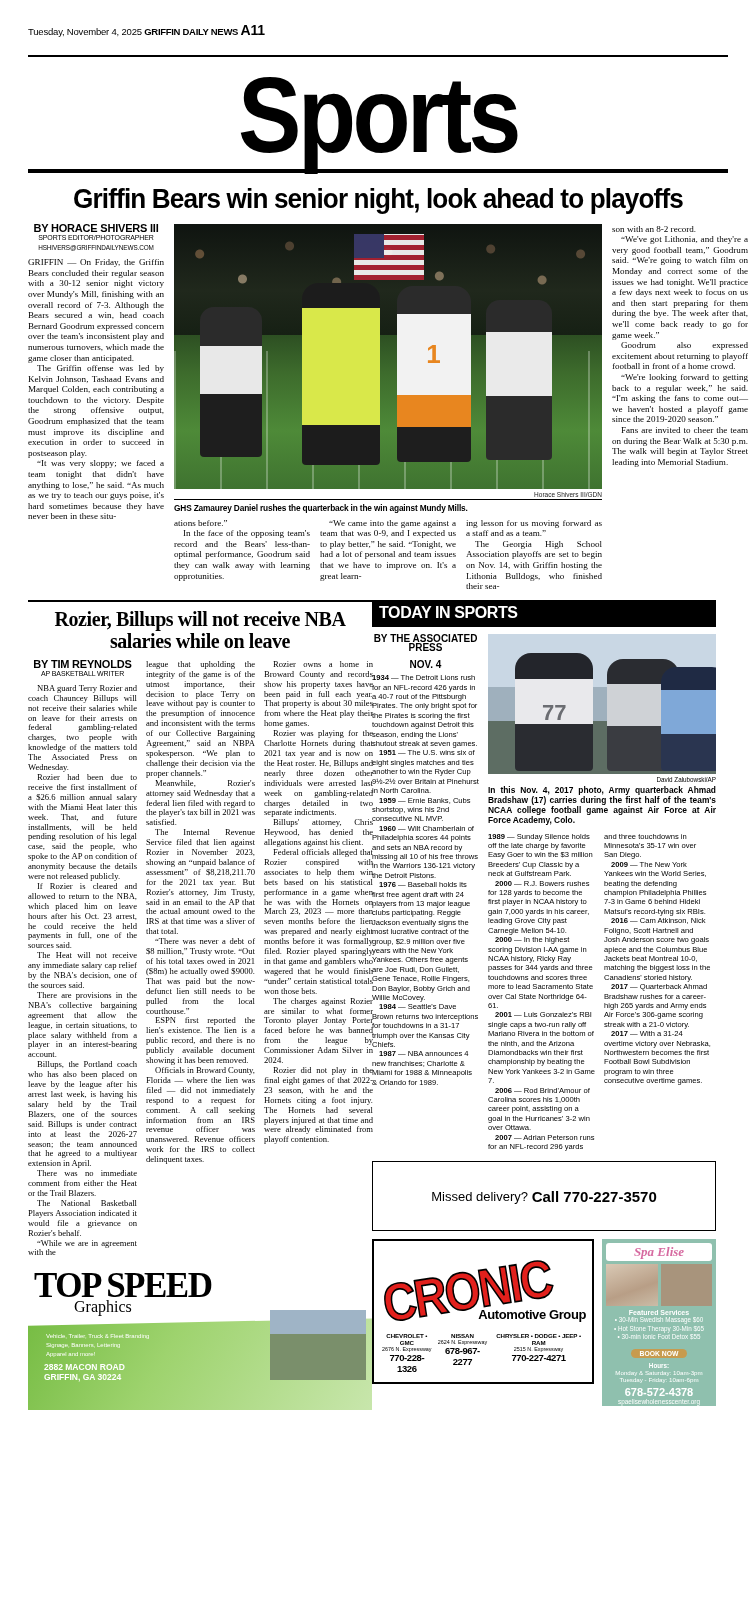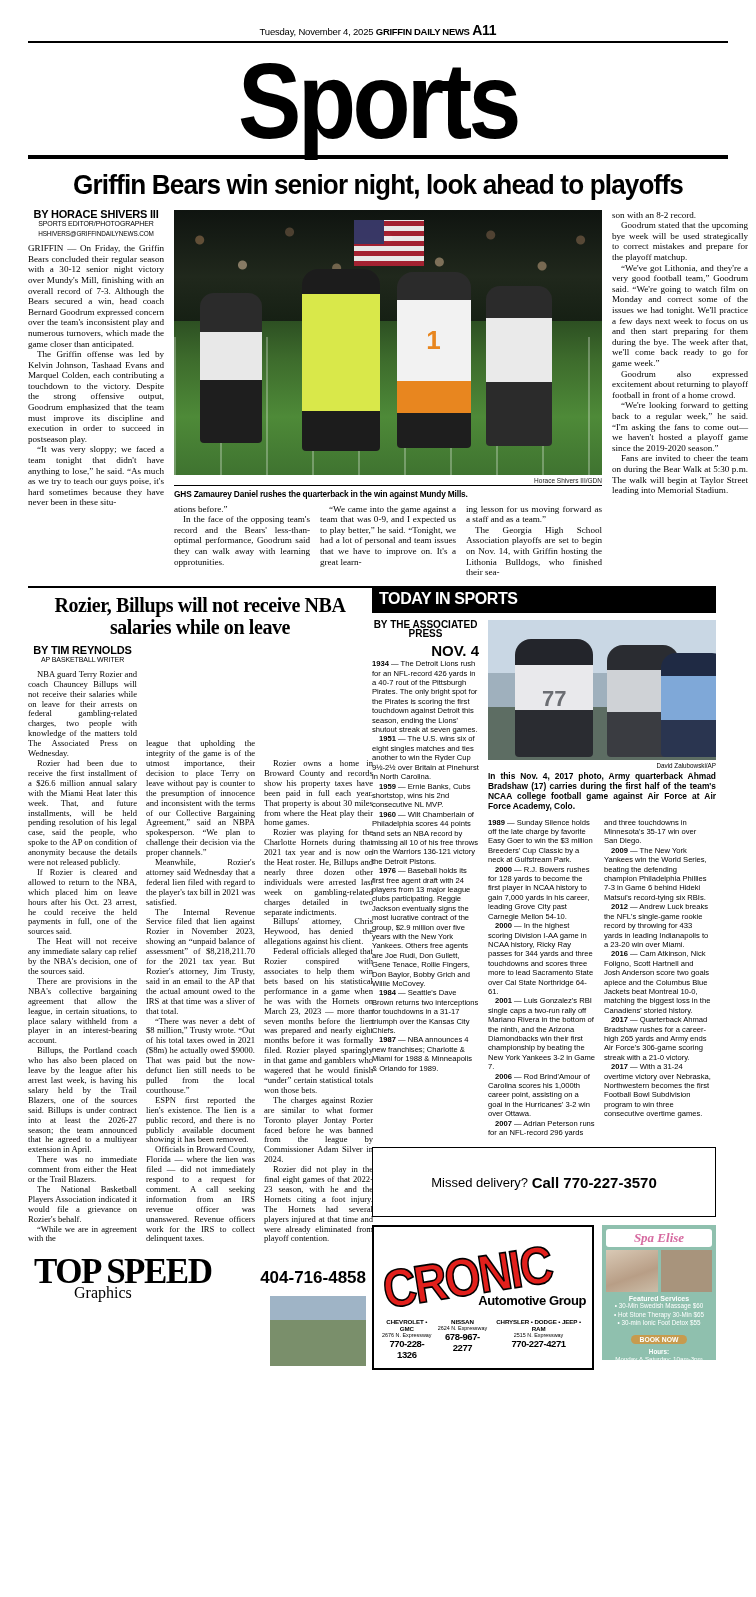--- a/index.html
+++ b/index.html
@@ -10,25 +10,25 @@
     font-family: "Liberation Serif", serif;
     color: #000;
     overflow: hidden;
     position: relative;
   }
   .page { width:756px; height:1597px; position:relative; padding: 0 28px; }
 
   
   .masthead { padding-top: 22px; }
   .masthead-line {
-    text-align: center;
+    text-align: left;
     font-family: "Liberation Sans", sans-serif;
     font-size: 9.5px;
     letter-spacing: -0.2px;
-    padding-bottom: 3px;
+    padding-bottom: 17px;
   }
   .masthead-line .paper { font-weight: bold; font-size: 9.5px; letter-spacing: -0.3px; }
   .masthead-line .pagenum { font-weight: bold; font-size: 14px; }
   .rule-thick { border-top: 2.5px solid #000; }
   .section-title {
     text-align:center;
     font-family: "Liberation Sans", sans-serif;
     font-weight: bold;
     font-size: 108px;
     line-height: 0.96;
@@ -126,42 +126,42 @@
   
   .lower { display:flex; margin-top:8px; }
   .left-pack { width: 344px; flex:0 0 344px; }
   .right-pack { width: 344px; flex:0 0 344px; }
 
   .hl-2 {
     font-family: "Liberation Serif", serif;
     font-weight: bold; font-size: 20px; line-height: 22px;
     text-align:center; letter-spacing:-0.4px; margin: 6px 0 8px 0;
   }
-  .three-col { display:flex; gap:9px;align-items:flex-end; }
+  .three-col { display:flex; gap:9px; }
   .three-col .col { width:109px; flex:0 0 109px; font-size:8.6px; line-height:9.9px; }
 
   .tis-header {
     background:#000; color:#fff;
     font-family:"Liberation Sans", sans-serif;
     font-weight:bold; font-size:16px; letter-spacing:-0.4px;
     padding: 4px 7px 5px 7px;
   }
   .tis-body { display:flex; gap:9px; margin-top:7px; }
   .tis-col {
     width:107px; flex:0 0 107px;
     font-family:"Liberation Sans", sans-serif;
     font-size:7.6px; line-height:9.4px;
   }
   .tis-col p { margin:0; text-indent:7px; }
   .tis-col p.noindent { text-indent:0; }
   .tis-byline {
     text-align:center; font-weight:bold; font-size:10px; line-height:9.5px;
     margin-bottom:7px;
   }
-  .tis-date { text-align:right; font-weight:bold; font-size:15px; margin-bottom:4px; }
+  .tis-date { text-align:center; font-weight:bold; font-size:10px; margin-bottom:4px; }
   .yr { font-weight:bold; }
 
   .tis-photo-wrap { flex:1 1 auto; }
   .tis-photo { width:100%; height:140px; position:relative; overflow:hidden;
     background: linear-gradient(180deg,#c9d7e4 0 38%, #9fb0bd 38% 62%, #5d6d63 62% 100%); }
   .tis-photo .p1 { position:absolute; left:12%; bottom:2%; width:78px; height:118px;
       background:linear-gradient(180deg,#23252b 0 22%, #e9e9ec 22% 60%, #2a2c31 60% 100%);
       border-radius:16px 16px 4px 4px;}
   .tis-photo .p1:after{content:"77"; position:absolute; left:50%; top:40%; transform:translateX(-50%);
       font-family:"Liberation Sans",sans-serif; font-weight:bold; font-size:22px; color:#6b6d72;}
@@ -190,21 +190,21 @@
     transform: rotate(-9deg) scaleY(1.15); margin: 18px 0 0 2px; line-height:1;
   }
   .cronic-sub { font-family:"Liberation Sans", sans-serif; font-weight:bold; font-size:13px;
                 text-align:right; margin-top:-4px; letter-spacing:-0.4px;}
   .cronic-deal { display:flex; justify-content:space-between; margin-top:10px; gap:3px;}
   .cronic-deal div { text-align:center; font-family:"Liberation Sans", sans-serif; }
   .cd-n { font-weight:bold; font-size:6.2px; letter-spacing:-0.1px;}
   .cd-a { font-size:5.4px; }
   .cd-p { font-weight:bold; font-size:9.5px; letter-spacing:-0.4px;}
 
-  .ad-spa { flex:1 1 auto; background:#8fc0ae; position:relative; height:135px; padding:4px; color:#fff;
+  .ad-spa { flex:1 1 auto; background:#8fc0ae; position:relative; height:167px; padding:4px; color:#fff;
             font-family:"Liberation Sans", sans-serif; text-align:center; }
   .spa-logo { font-family:"Liberation Serif", serif; font-style:italic; font-size:13px; color:#d66aa0; font-weight:bold;
               background:#fff; border-radius:3px; padding:1px 0; }
   .spa-imgs { display:flex; gap:3px; margin-top:3px; height:42px; }
   .spa-imgs div { flex:1; }
   .spa-i1 { background: linear-gradient(160deg,#d9c9b5,#b89e86 60%, #cbbda8); }
   .spa-i2 { background: linear-gradient(160deg,#c4b49c,#8d7b64 70%, #a89madd); background-color:#a8947c; }
   .spa-feat { font-weight:bold; font-size:7px; margin-top:3px; }
   .spa-li { font-size:6.3px; line-height:8.4px; }
   .spa-book { background:#c79b4e; color:#fff; font-weight:bold; font-size:6.8px;
@@ -286,21 +286,20 @@
         </div>
         <div class="col">
           <p class="noindent">ing lesson for us moving forward as a staff and as a team.”</p>
           <p>The Georgia High School Association playoffs are set to begin on Nov. 14, with Griffin hosting the Lithonia Bulldogs, who finished their sea-</p>
         </div>
       </div>
     </div>
 
     <div class="col c-narrow">
       <p class="noindent">son with an 8-2 record.</p>
-      <p>Goodrum stated that the upcoming bye week will be used strategically to correct mistakes and prepare for the playoff matchup.</p>
       <p>“We've got Lithonia, and they're a very good football team,” Goodrum said. “We're going to watch film on Monday and correct some of the issues we had tonight. We'll practice a few days next week to focus on us and then start preparing for them during the bye. The week after that, we'll come back ready to go for game week.”</p>
       <p>Goodrum also expressed excitement about returning to playoff football in front of a home crowd.</p>
       <p>“We're looking forward to getting back to a regular week,” he said. “I'm asking the fans to come out—we haven't hosted a playoff game since the 2019-2020 season.”</p>
       <p>Fans are invited to cheer the team on during the Bear Walk at 5:30 p.m. The walk will begin at Taylor Street leading into Memorial Stadium.</p>
     </div>
   </div>
 
   <div class="lower">
 
     <div class="left-pack">
@@ -336,20 +335,31 @@
           <p>Billups' attorney, Chris Heywood, has denied the allegations against his client.</p>
           <p>Federal officials alleged that Rozier conspired with associates to help them win bets based on his statistical performance in a game when he was with the Hornets on March 23, 2023 — more than seven months before the lien was prepared and nearly eight months before it was formally filed. Rozier played sparingly in that game and gamblers who wagered that he would finish “under” certain statistical totals won those bets.</p>
           <p>The charges against Rozier are similar to what former Toronto player Jontay Porter faced before he was banned from the league by Commissioner Adam Silver in 2024.</p>
           <p>Rozier did not play in the final eight games of that 2022-23 season, with he and the Hornets citing a foot injury. The Hornets had several players injured at that time and were already eliminated from playoff contention.</p>
         </div>
       </div>
 
       <div class="ad-topspeed">
         <div class="ts-word">TOP SPEED</div>
         <div class="ts-script">Graphics</div>
+        <div class="ts-green">
+          <div class="ts-li">
+            <span>Vehicle, Trailer, Truck &amp; Fleet Branding</span>
+            <span>Signage, Banners, Lettering</span>
+            <span>Apparel and more!</span>
+          </div>
+          <div class="ts-addr">
+            <span>2882 MACON ROAD</span><br>
+            <span>GRIFFIN, GA 30224</span>
+          </div>
+        </div>
         <div class="ts-photo"></div>
         <div class="ts-phone">404-716-4858</div>
       </div>
     </div>
 
     <div class="right-pack">
       <div class="tis-header">TODAY IN SPORTS</div>
 
       <div class="tis-body">
         <div class="tis-col">
@@ -407,23 +417,20 @@
               <p>
                 <span class="yr">2007</span><span> — Adrian Peterson runs for an NFL-record 296 yards</span>
               </p>
             </div>
             <div class="tis-col">
               <p class="noindent">
                 <span class="yr"></span><span>and three touchdowns in Minnesota's 35-17 win over San Diego.</span>
               </p>
               <p>
                 <span class="yr">2009</span><span> — The New York Yankees win the World Series, beating the defending champion Philadelphia Phillies 7-3 in Game 6 behind Hideki Matsui's record-tying six RBIs.</span>
-              </p>
-              <p>
-                <span class="yr">2012</span><span> — Andrew Luck breaks the NFL's single-game rookie record by throwing for 433 yards in leading Indianapolis to a 23-20 win over Miami.</span>
               </p>
               <p>
                 <span class="yr">2016</span><span> — Cam Atkinson, Nick Foligno, Scott Hartnell and Josh Anderson score two goals apiece and the Columbus Blue Jackets beat Montreal 10-0, matching the biggest loss in the Canadiens' storied history.</span>
               </p>
               <p>
                 <span class="yr">2017</span><span> — Quarterback Ahmad Bradshaw rushes for a career-high 265 yards and Army ends Air Force's 306-game scoring streak with a 21-0 victory.</span>
               </p>
               <p>
                 <span class="yr">2017</span><span> — With a 31-24 overtime victory over Nebraska, Northwestern becomes the first Football Bowl Subdivision program to win three consecutive overtime games.</span>
               </p>

